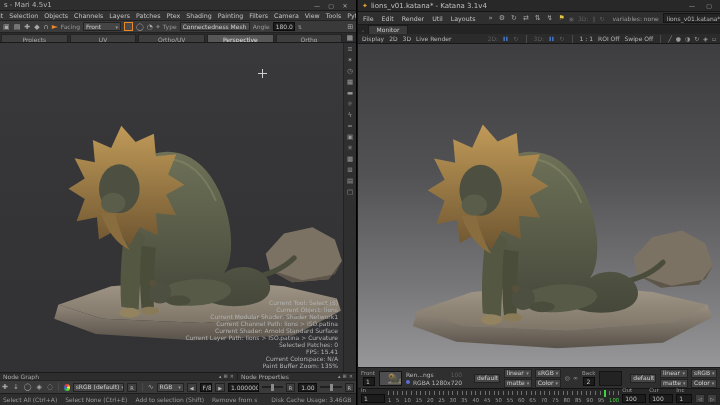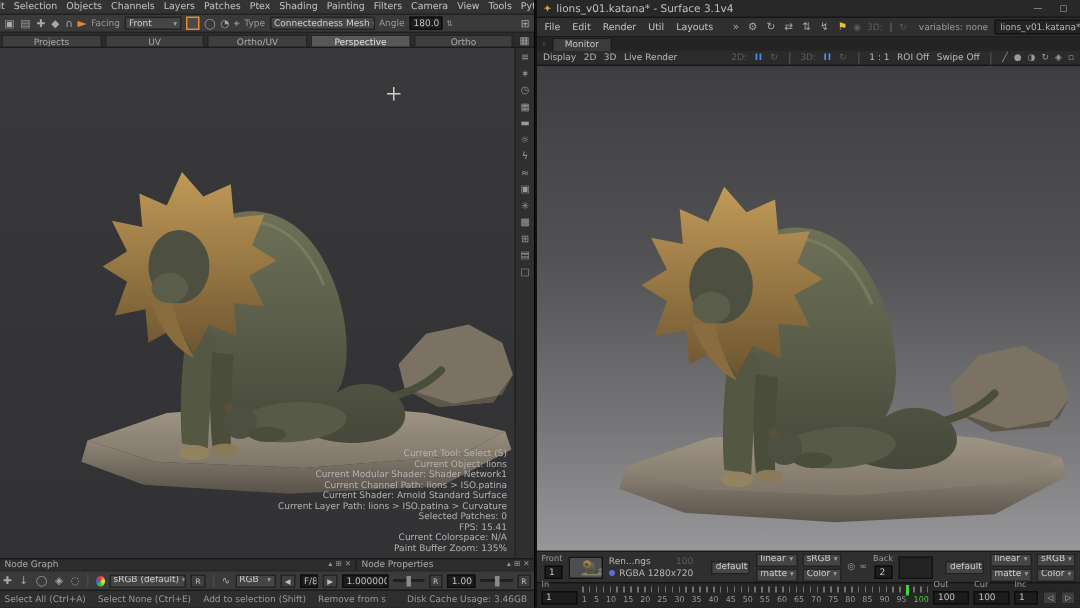--- a/index.html
+++ b/index.html
@@ -156,20 +156,27 @@
           <ellipse cx="152" cy="206" rx="36" ry="13" fill="#565a47"></ellipse>
         </g>
       <circle cx="118" cy="206" r="11" fill="#4d5040"></circle>
       <circle cx="111" cy="197" r="3.5" fill="#57503c"></circle>
       <ellipse cx="136" cy="214" rx="12" ry="5" fill="#4a4d3c"></ellipse>
     </symbol>
   </defs>
 </svg>
 
 <div class="window mari">
+  <div class="m-title">
+    <span>s - Mari 4.5v1</span>
+    <span class="spacer"></span>
+    <span class="winbtn">—</span>
+    <span class="winbtn">▢</span>
+    <span class="winbtn">✕</span>
+  </div>
 
   <div class="m-menubar">
       <span class="menu-item">Edit</span>
       <span class="menu-item">Selection</span>
       <span class="menu-item">Objects</span>
       <span class="menu-item">Channels</span>
       <span class="menu-item">Layers</span>
       <span class="menu-item">Patches</span>
       <span class="menu-item">Ptex</span>
       <span class="menu-item">Shading</span>
@@ -322,21 +329,21 @@
     <span class="sdot"></span>
     <span class="sdot"></span>
     <span class="sdot"></span>
     <span class="sdot dim"></span>
   </div>
 </div>
 
 <div class="window katana">
   <div class="k-title">
     <span class="k-logo">✦</span>
-    <span>lions_v01.katana* - Surface 3.1v4</span>
+    <span>lions_v01.katana* - Katana 3.1v4</span>
     <span class="spacer"></span>
     <span class="winbtn">—</span>
     <span class="winbtn">▢</span>
   </div>
 
   <div class="k-menurow">
     <span class="row" style="gap:6px">
         <span class="menu-item">File</span>
         <span class="menu-item">Edit</span>
         <span class="menu-item">Render</span>

